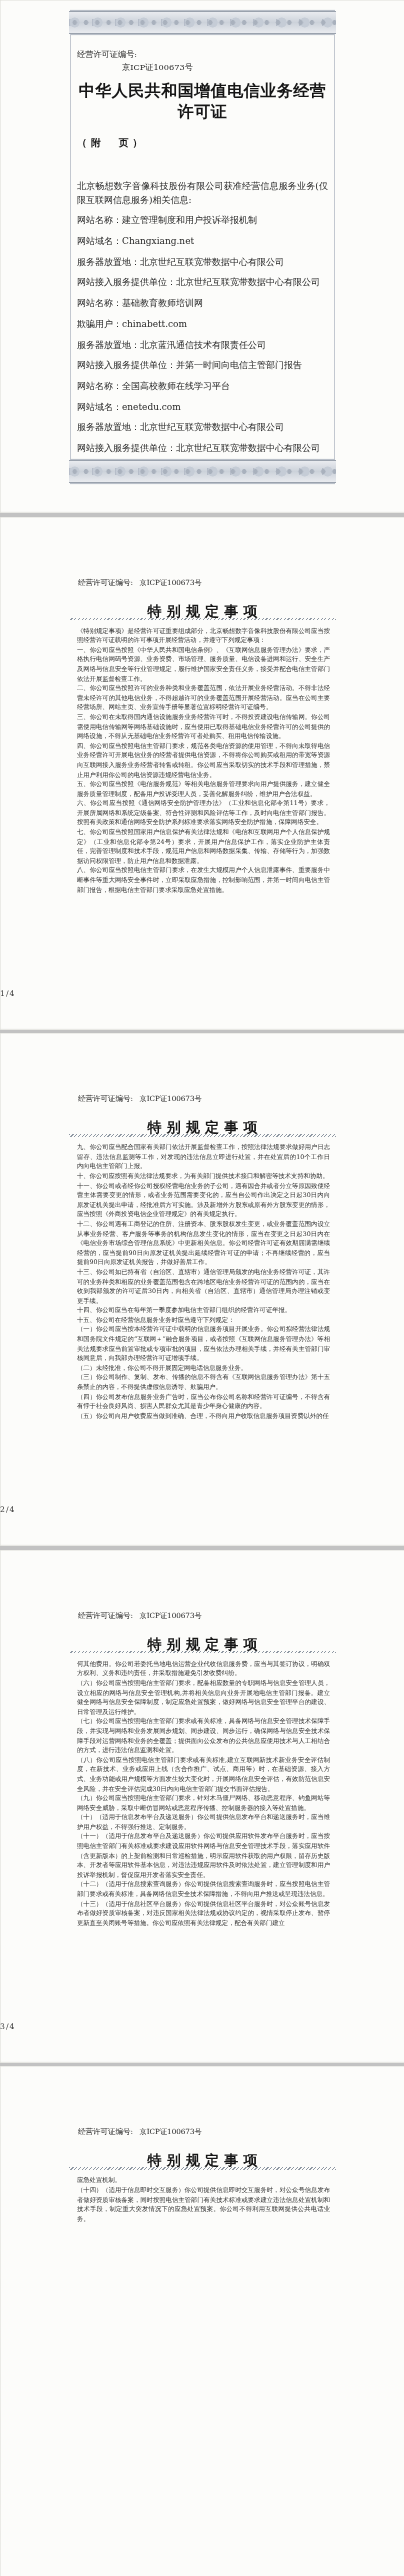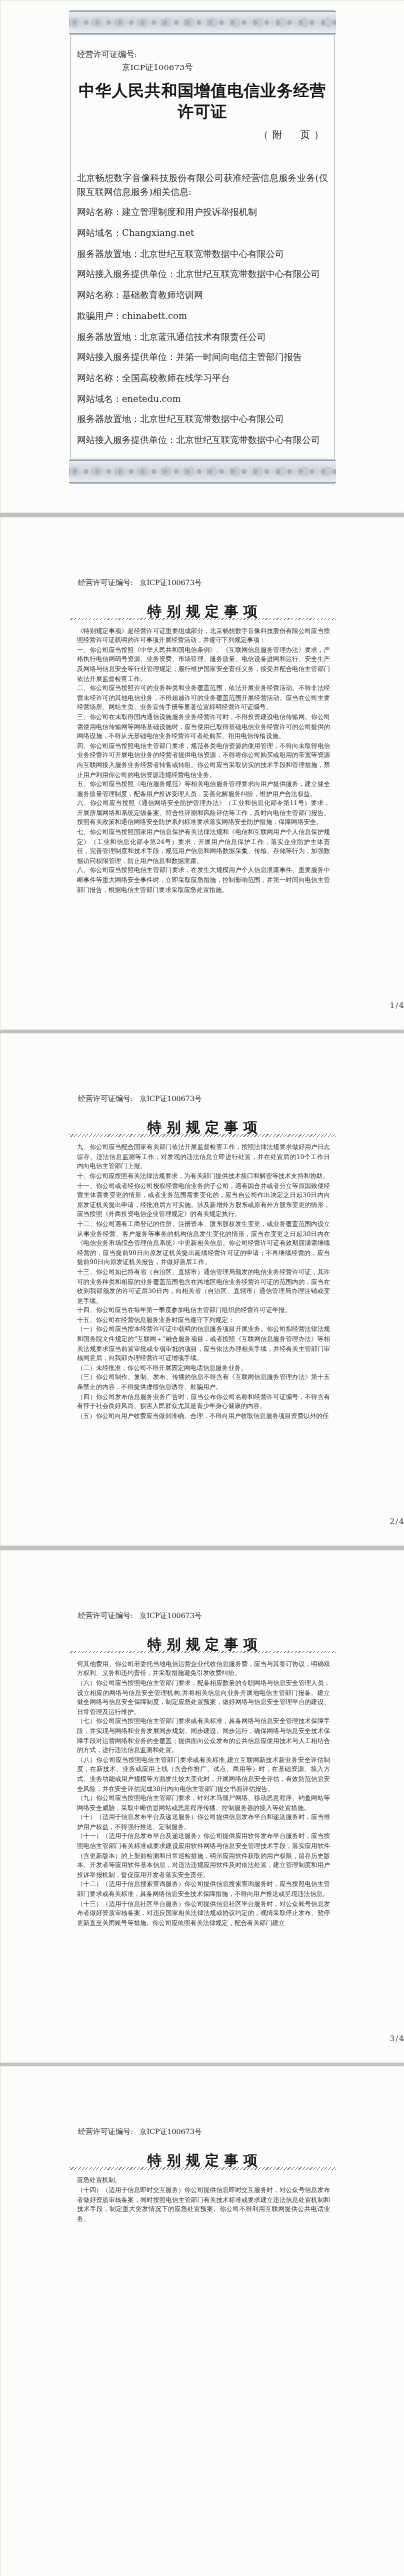--- a/index.html
+++ b/index.html
@@ -32,35 +32,35 @@
   }
   .ornate.top{top:11.3px;}
   .ornate.bottom{bottom:30px;}
   .frame-side{position:absolute;top:34px;bottom:52px;width:1px;background:#c3c8d0;}
   .frame-side.left{left:70px;}
   .frame-side.right{right:70px;}
   .p1content{position:absolute;left:77px;right:77px;top:49px;color:#262626;}
   .lic-label{font-size:8.2px;}
   .lic-number{font-size:8.2px;margin-left:45px;margin-top:1.5px;}
   .p1title{text-align:center;font-size:16px;font-weight:bold;letter-spacing:0.5px;margin-top:8.2px;color:#161616;}
-  .p1subtitle{text-align:right;font-size:9.8px;letter-spacing:4.1px;margin-top:6px;color:#161616;}
+  .p1subtitle{text-align:left;font-size:9.8px;letter-spacing:4.1px;margin-top:14px;color:#161616;font-weight:bold;}
   .p1intro{margin-top:29px;font-size:9px;line-height:14px;text-align:justify;}
   .p1lines p{margin:6.7px 0 0 0;font-size:9px;line-height:14px;text-align:justify;}
   
   .sp-header{position:absolute;top:61px;left:78px;font-size:7.5px;color:#222;}
   .sp-header .num{margin-left:4.1px;font-size:7.2px;}
   .sp-title{position:absolute;top:86px;left:0;right:0;text-align:center;
             font-size:14px;font-weight:bold;letter-spacing:5.2px;text-indent:5.2px;color:#161616;}
   .zigzag{
     position:absolute;top:101px;left:69px;right:69px;height:2.6px;
     background:repeating-linear-gradient(-45deg,#8f98a3 0 0.9px,rgba(0,0,0,0) 0.9px 2.6px);
   }
   .sp-body{position:absolute;top:109px;left:77px;right:75px;color:#2e2e2e;}
   .sp-body p{margin:0;font-size:6.3px;line-height:9.6px;text-align:justify;}
-  .page-no{position:absolute;bottom:20px;left:0;right:0;text-align:right;
+  .page-no{position:absolute;bottom:32px;left:0;right:0;text-align:left;
            font-size:7.7px;letter-spacing:1px;color:#3a3a3a;}
 </style>
 </head>
 <body>
 
 <div class="page">
   <div class="ornate top"></div>
   <div class="frame-side left"></div>
   <div class="frame-side right"></div>
   <div class="p1content">

